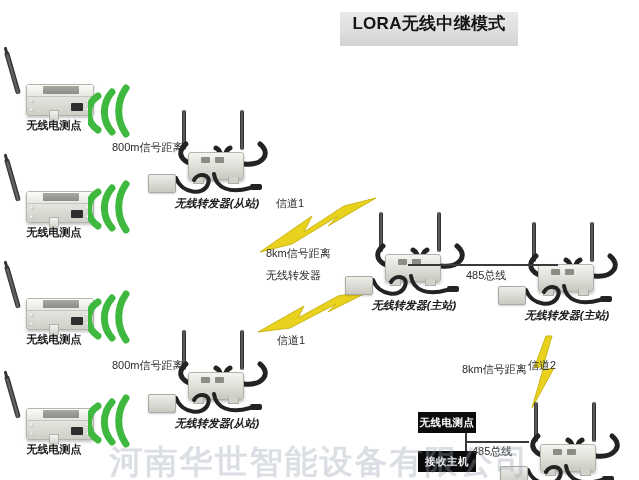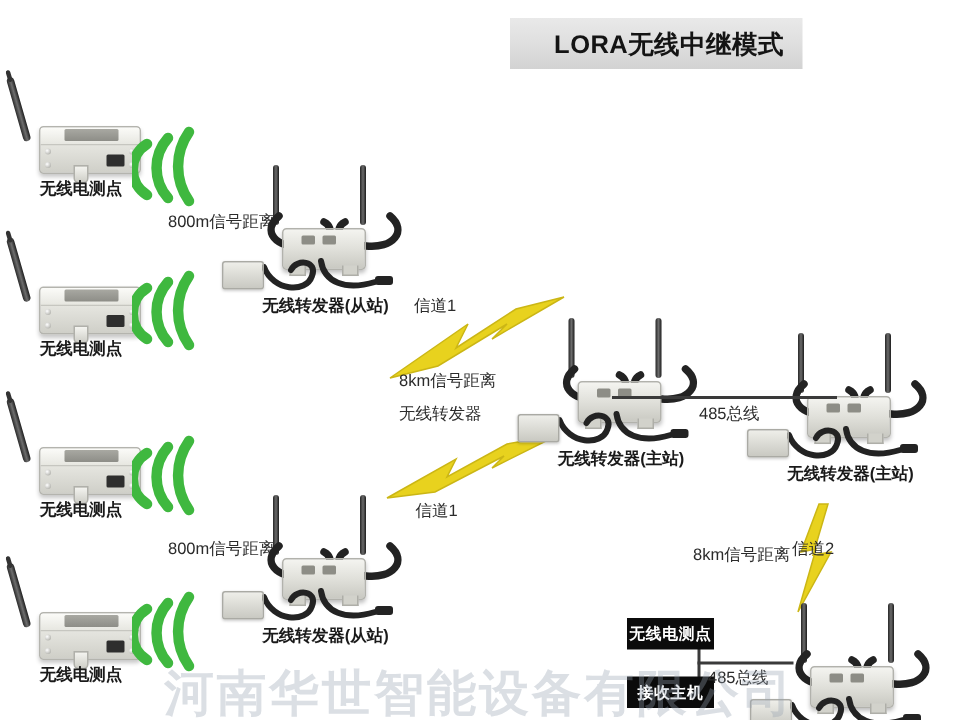--- a/index.html
+++ b/index.html
@@ -6,21 +6,21 @@
   body{width:639px;height:480px;overflow:hidden;
        font-family:"Liberation Sans","DejaVu Sans",sans-serif;}
   #stage{position:relative;width:639px;height:480px;background:#ffffff;}
 
   .abs{position:absolute;}
 
   
   .title-band{
     left:340px;top:12px;width:178px;height:34px;
     background:linear-gradient(180deg,#e9e9e9 0%,#dedede 55%,#d2d2d2 100%);
-    display:flex;align-items:center;justify-content:center;padding-left:17px;
+    display:flex;align-items:flex-start;justify-content:center;
   }
   .title-band span{
     font-size:17px;font-weight:bold;color:#141414;letter-spacing:.3px;
     white-space:nowrap;
   }
 
   
   .node{width:92px;height:78px;}
   .node .ant{
     position:absolute;left:8px;top:2px;width:5px;height:44px;
@@ -64,21 +64,21 @@
   .node .cap{
     position:absolute;left:-4px;top:70px;width:100px;text-align:center;
     font-size:11px;font-weight:bold;color:#1a1a1a;white-space:nowrap;
   }
 
   
   .wifi{width:58px;height:62px;}
   .wifi svg{display:block;}
 
   
-  .relay{width:140px;height:96px;}
+  .relay{width:140px;height:96px;font-style:italic;}
   .relay .ra{
     position:absolute;width:4px;height:40px;border-radius:3px;
     background:linear-gradient(90deg,#262626,#6b6b6b,#1b1b1b);
   }
   .relay .ra.l{left:34px;top:0px;}
   .relay .ra.r{left:92px;top:0px;}
   .relay .rbody{
     position:absolute;left:40px;top:42px;width:54px;height:26px;
     background:linear-gradient(180deg,#f4f4f0 0%,#e0e0da 50%,#c9c9c2 100%);
     border:1px solid #b2b2ac;border-radius:3px;

